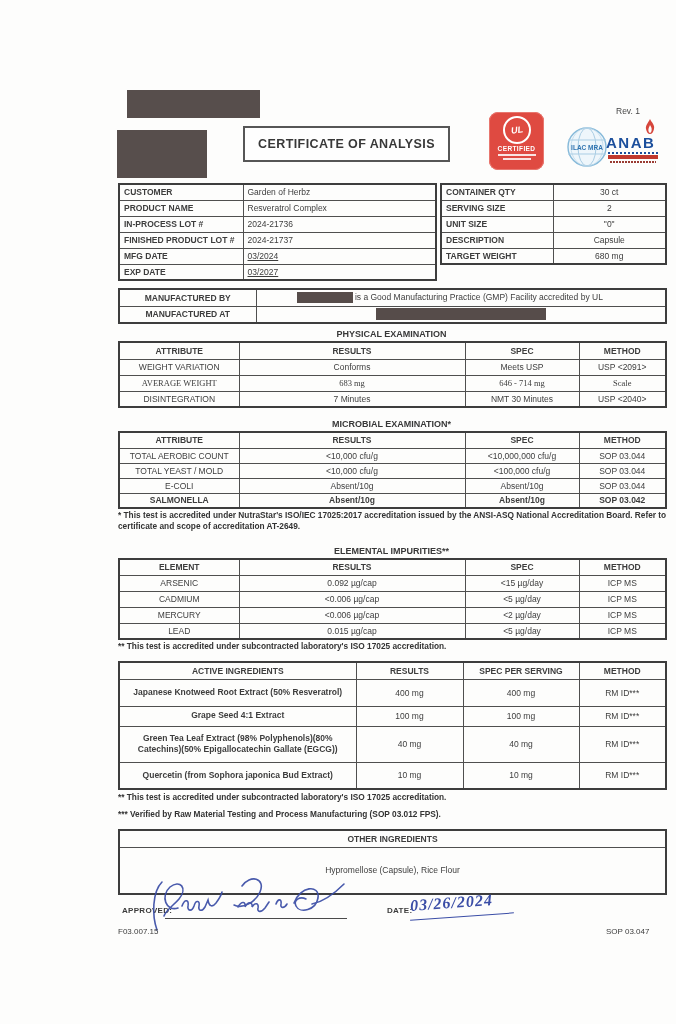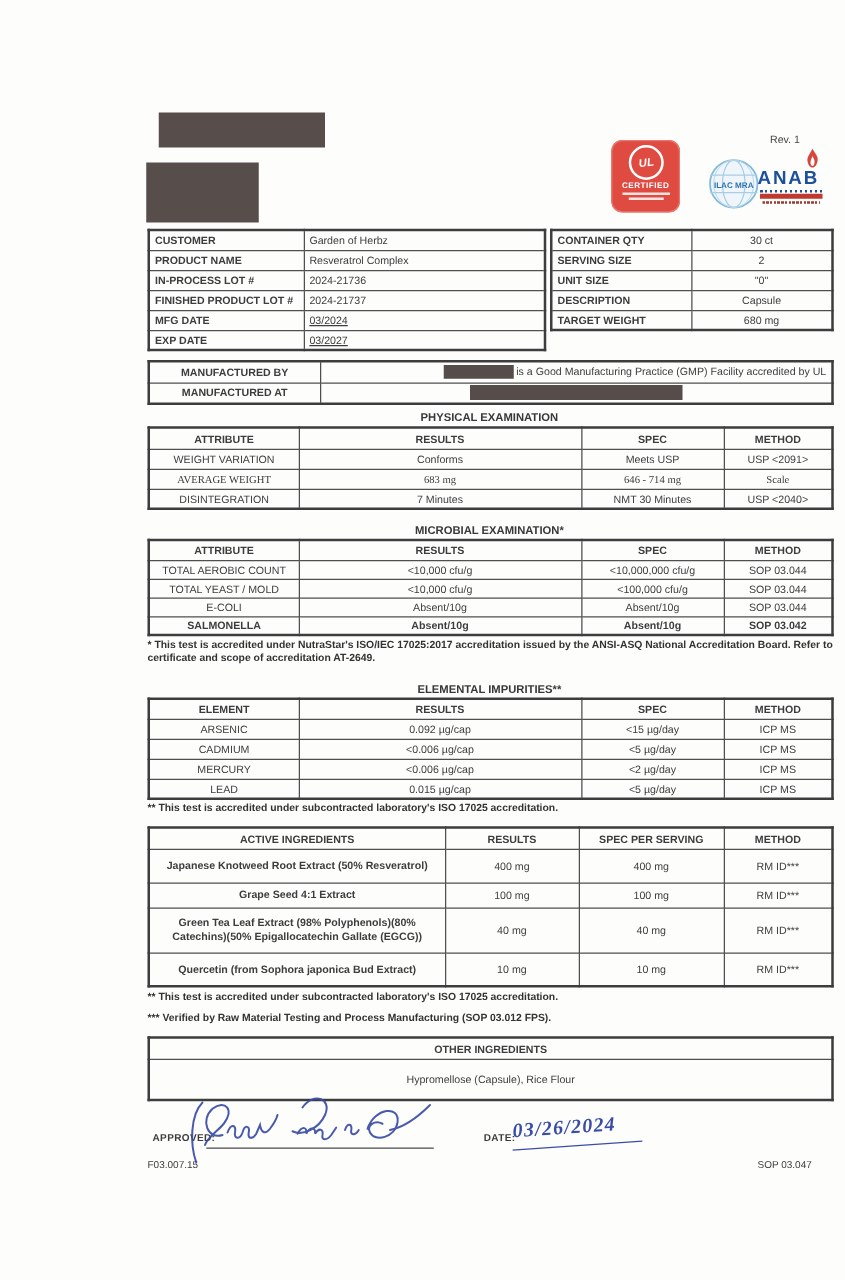--- a/index.html
+++ b/index.html
@@ -61,20 +61,23 @@
   .footer-text{position:absolute;font-size:8px;color:#3c3c3c;}
 </style>
 </head>
 <body>
 
 <div class="doc">
 
   <div class="redact" style="left:127px;top:90px;width:133px;height:28px;"></div>
   <div class="redact" style="left:117px;top:130px;width:90px;height:48px;"></div>
 
+  <div class="title-box">
+    <span>CERTIFICATE OF ANALYSIS</span>
+  </div>
 
   <div class="ul-badge">
     <div class="ul-circle">
       <span>UL</span>
     </div>
     <div class="ul-cert">CERTIFIED</div>
     <div class="ul-fine" style="width:38px;"></div>
     <div class="ul-fine" style="width:28px;"></div>
   </div>
 
@@ -159,21 +162,21 @@
     </table>
 
   <table class="hard" style="left:118px;top:288px;width:547px;">
     <colgroup>
         <col style="width:137px">
         <col style="width:410px">
       </colgroup>
     <tbody>
         <tr style="height:17px;">
       <td class="b c">MANUFACTURED BY</td>
-      <td style="padding-left:40px;text-align:right;">
+      <td style="padding-left:40px;">
         <span class="redact-inline" style="width:56px;height:11px;"></span>
         <span>is a Good Manufacturing Practice (GMP) Facility accredited by UL</span>
       </td>
         </tr>
     <tr style="height:17px;">
       <td class="b c">MANUFACTURED AT</td>
       <td class="c">
         <span class="redact-inline" style="width:170px;height:12px;"></span>
       </td>
         </tr>
@@ -346,21 +349,21 @@
   <div class="footnote" style="top:809px;">*** Verified by Raw Material Testing and Process Manufacturing (SOP 03.012 FPS).</div>
 
   <table class="hard" style="left:118px;top:829px;width:547px;">
     <colgroup>
         <col style="width:547px">
       </colgroup>
     <tbody>
         <tr style="height:17px;">
       <td class="b c">OTHER INGREDIENTS</td>
         </tr>
-    <tr style="height:33px;">
+    <tr style="height:47px;">
       <td class="c">Hypromellose (Capsule), Rice Flour</td>
         </tr>
   </tbody>
     </table>
 
   <div class="small-label" style="left:122px;top:906px;">APPROVED:</div>
   <div class="sig-line"></div>
   <svg class="sig" width="210" height="62" viewBox="0 0 210 62">
     <g fill="none" stroke="#3a4da6" stroke-width="1.6" stroke-linecap="round" opacity="0.92">
       <path d="M16,10 C6,20 6,44 11,58"></path>

